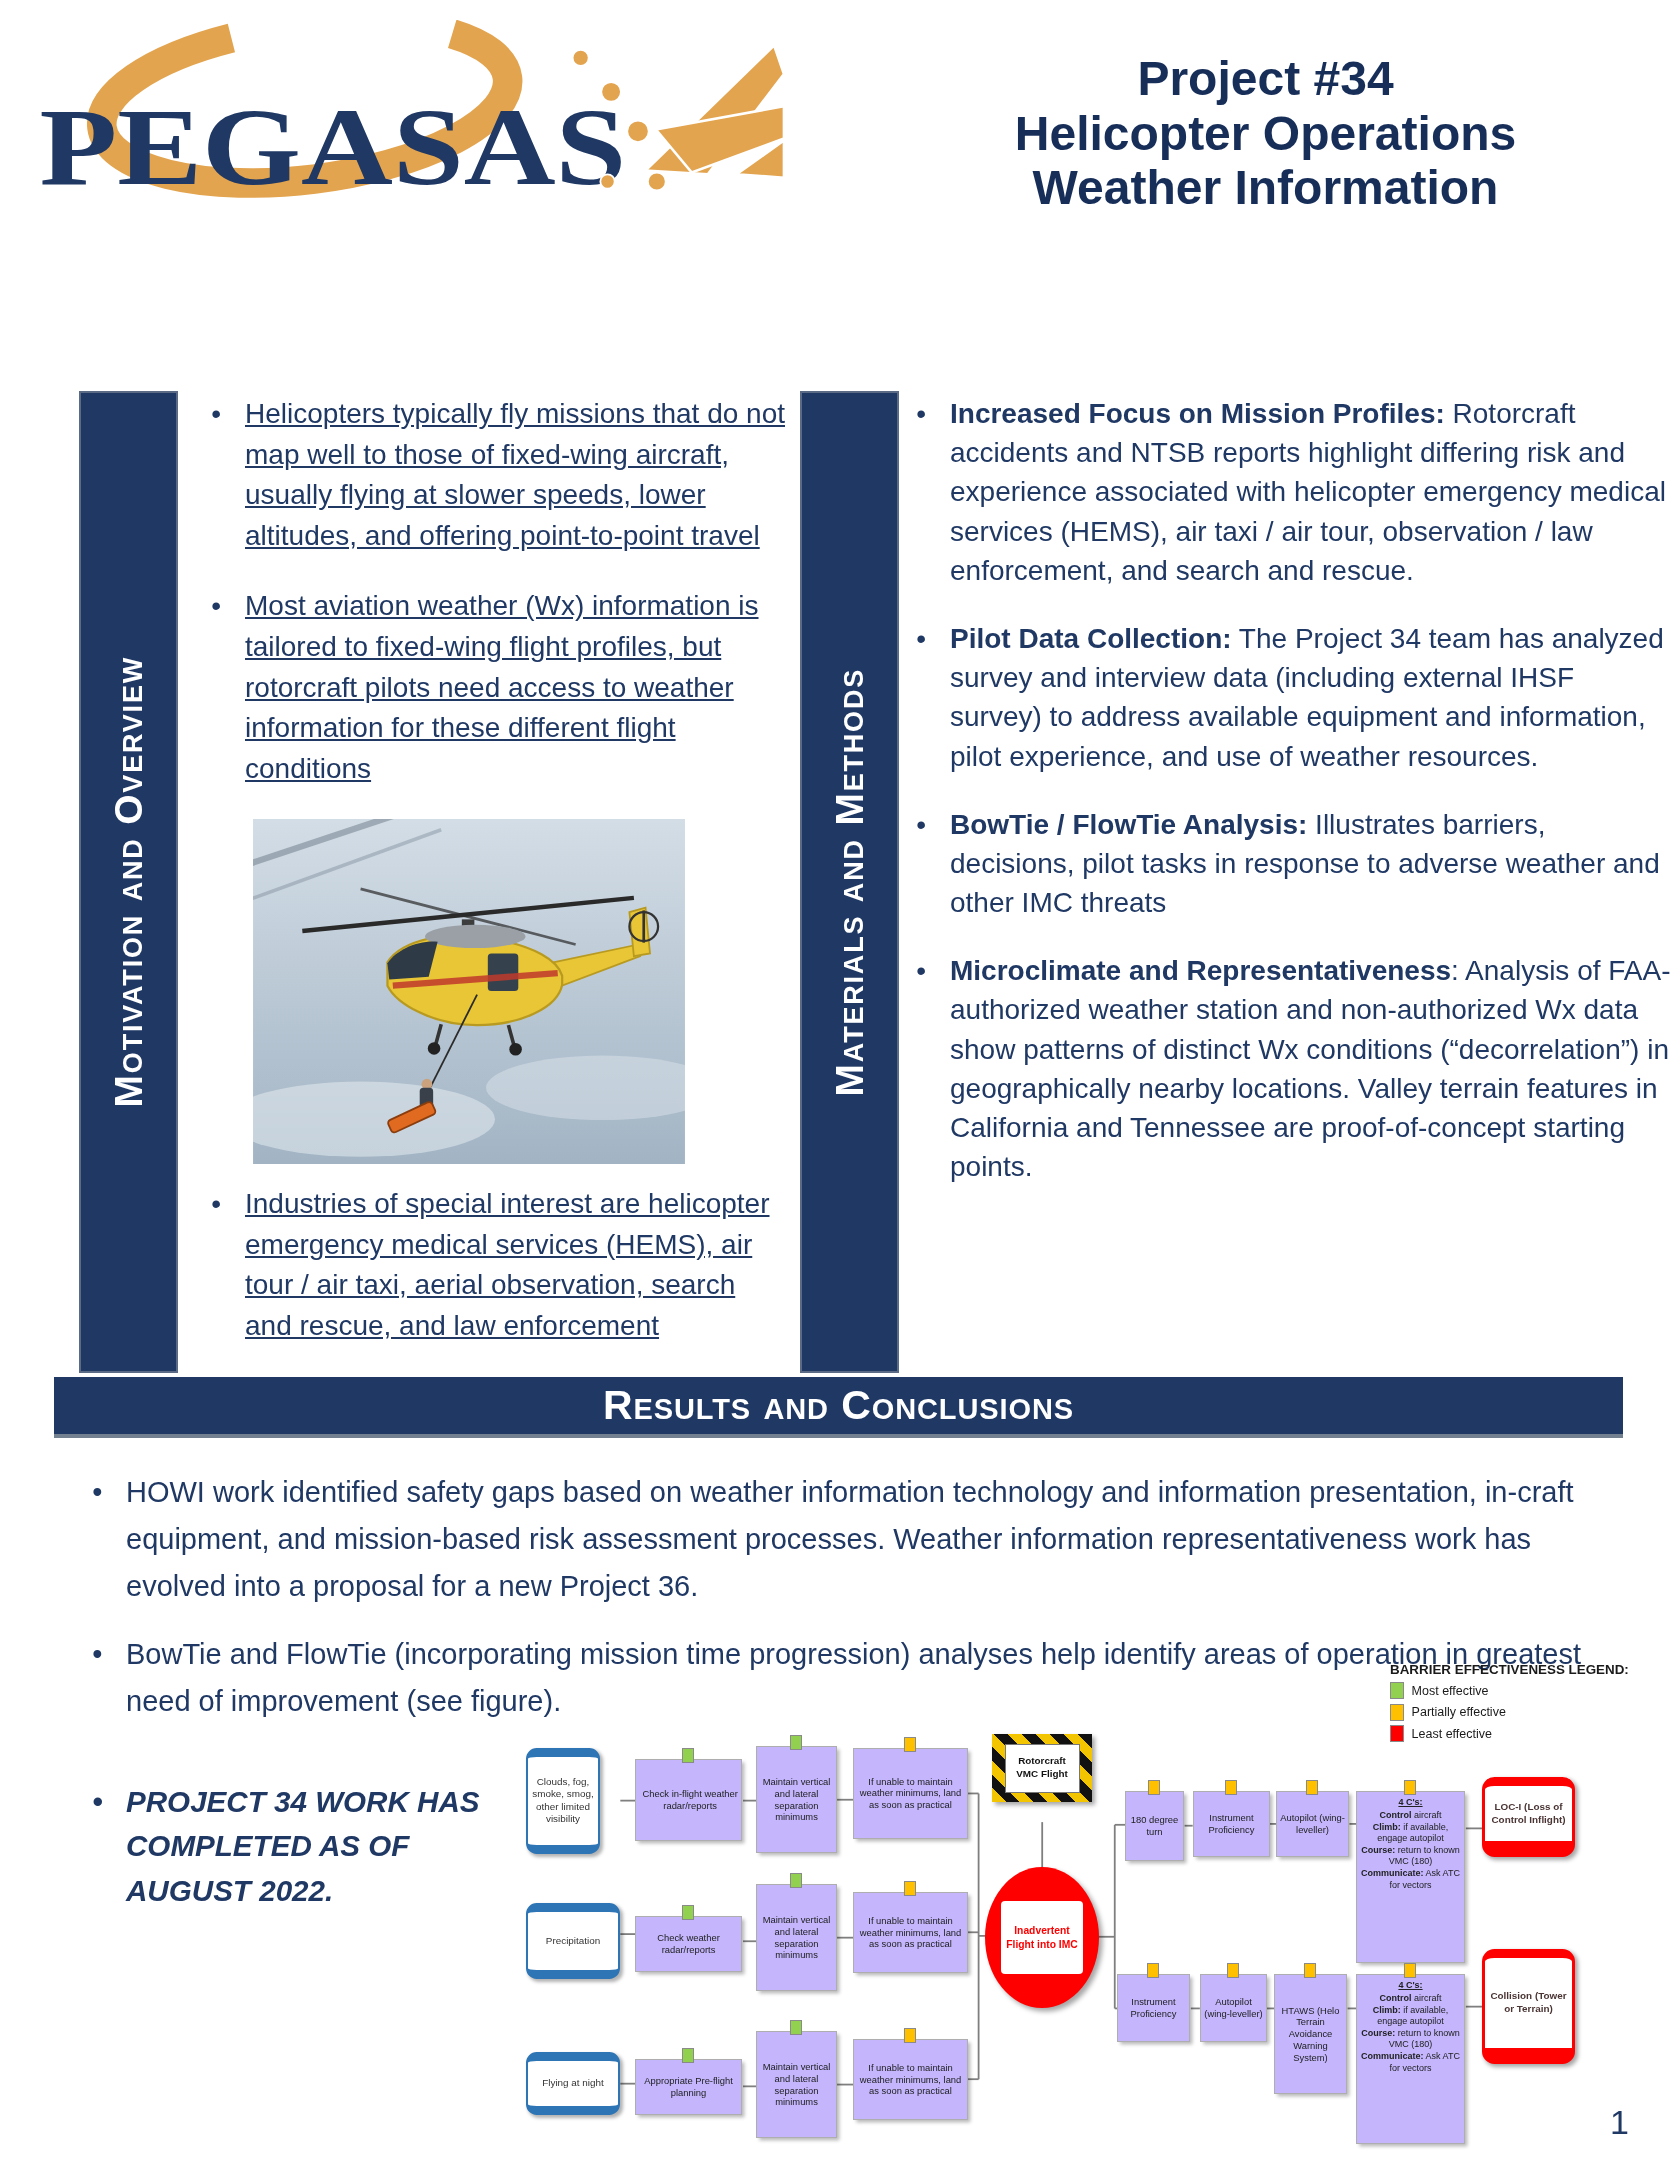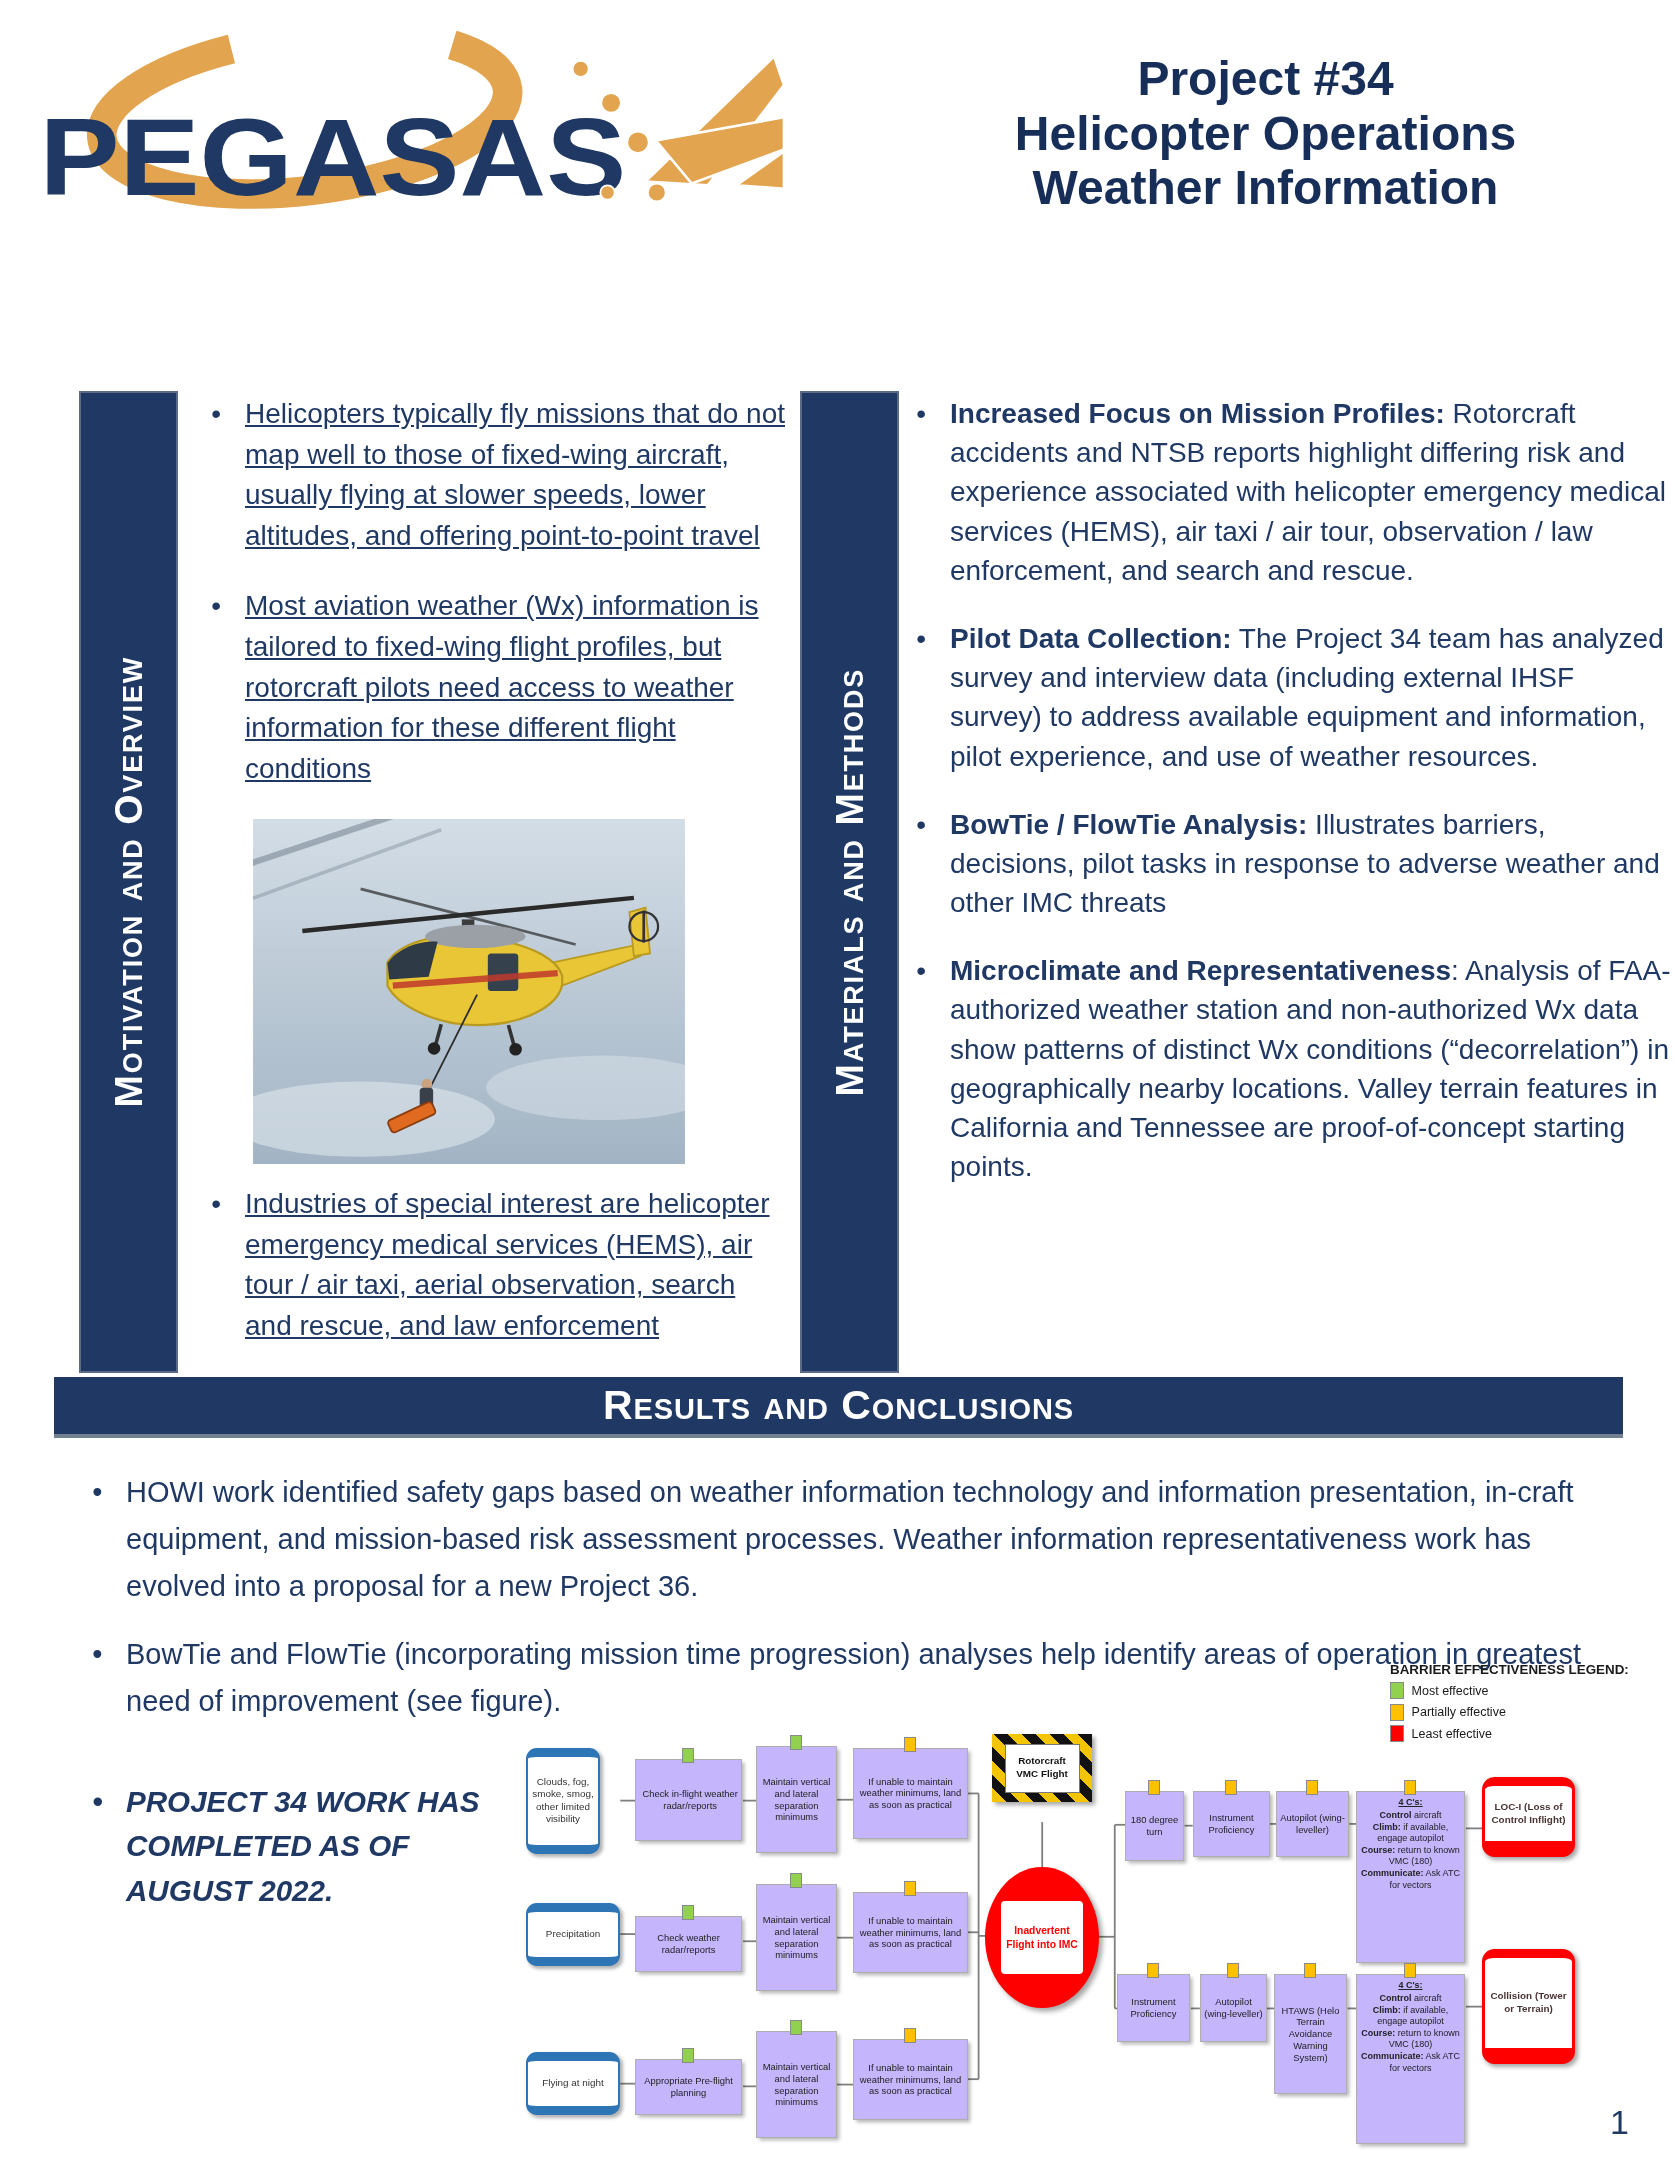--- a/index.html
+++ b/index.html
@@ -1,21 +1,21 @@
 <!DOCTYPE html>
 <html style="font-size:14.3px"><head>
 <meta charset="utf-8">
 <style>
   html,body { margin:0; padding:0; background:#ffffff; }
   .page {
     position:relative; width:1675px; height:2177px; background:#ffffff;
     font-family:"Liberation Sans", sans-serif; color:#1F3864; overflow:hidden;
   }
   
-  .logo-wrap { position:absolute; left:27px; top:31px; width:757px; height:193px; }
+  .logo-wrap { position:absolute; left:27px; top:20px; width:757px; height:193px;font-family:Liberation Serif, serif; }
   .title-block {
     position:absolute; left:860px; top:52px; width:811px;
     text-align:center; font-weight:bold; font-size:48px; line-height:1.14; color:#172E59;
   }
   
   .vbar {
     position:absolute; width:99px; height:982px; top:391px;
     background:#1F3864; border:2.7px solid #5b6b86; box-sizing:border-box;
     display:flex; align-items:center; justify-content:center;
   }
@@ -261,21 +261,21 @@
         <line x1="960" y1="313" x2="970" y2="313"></line>
         <line x1="1045" y1="313" x2="1053" y2="313"></line>
         <line x1="1135" y1="313" x2="1145" y2="313"></line>
         <line x1="1267" y1="311" x2="1285" y2="311"></line>
       </g>
     </svg>
 
     <div class="threat" style="left:195px; top:19.7px;  width:74px; height:106px;">
         <span>Clouds, fog, smoke, smog, other limited visibility</span>
       </div>
-    <div class="threat" style="left:195px; top:175px; width:94px; height:63px;">
+    <div class="threat" style="left:195px; top:175px; width:94px; height:76px;">
         <span>Precipitation</span>
       </div>
     <div class="threat" style="left:195px; top:324px; width:94px; height:63px;">
         <span>Flying at night</span>
       </div>
 
     <div class="dbox" style="left:304px; top:31px;  width:107px; height:82px;padding-left:6px;">
         <i class="tag g"></i>
         <span>Check in-flight weather radar/reports</span>
       </div>

